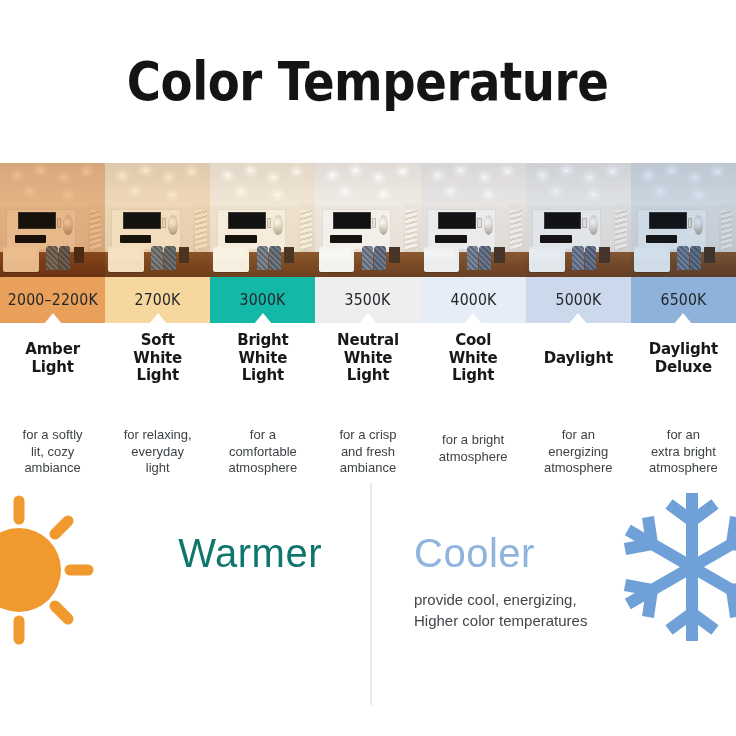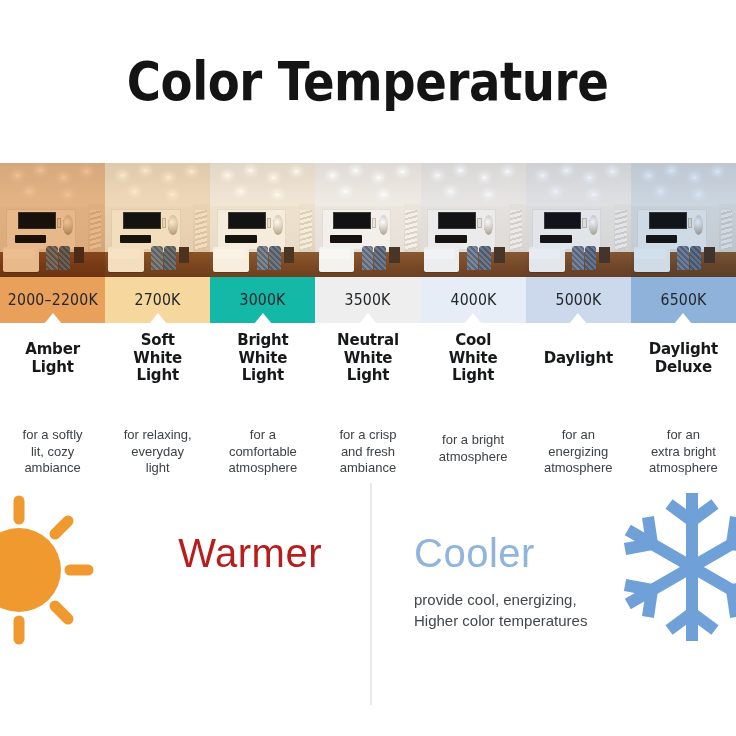--- a/index.html
+++ b/index.html
@@ -667,21 +667,21 @@
               <line x1="6" y1="75" x2="24" y2="75"></line>
               <line x1="126" y1="75" x2="144" y2="75"></line>
               <line x1="26" y1="26" x2="39" y2="39"></line>
               <line x1="111" y1="39" x2="124" y2="26"></line>
               <line x1="26" y1="124" x2="39" y2="111"></line>
               <line x1="111" y1="111" x2="124" y2="124"></line>
             </g>
           </g>
         </svg>
       </div>
-      <div class="heading" id="warm-heading" style="color: #b91c1c;">Warmer</div>
+      <div class="heading" id="warm-heading" style="color: #0f766e;">Warmer</div>
     </div>
 
     <div class="half" id="cool-half">
       <div class="heading" id="cool-heading" style="color: rgb(143, 180, 221);">Cooler</div>
       <div class="body-text" id="cool-body">
           <div>provide cool, energizing,</div>
           <div>Higher color temperatures</div>
         </div>
       <div id="snow-icon">
         <svg width="160" height="160" viewBox="0 0 160 160" aria-hidden="true">

